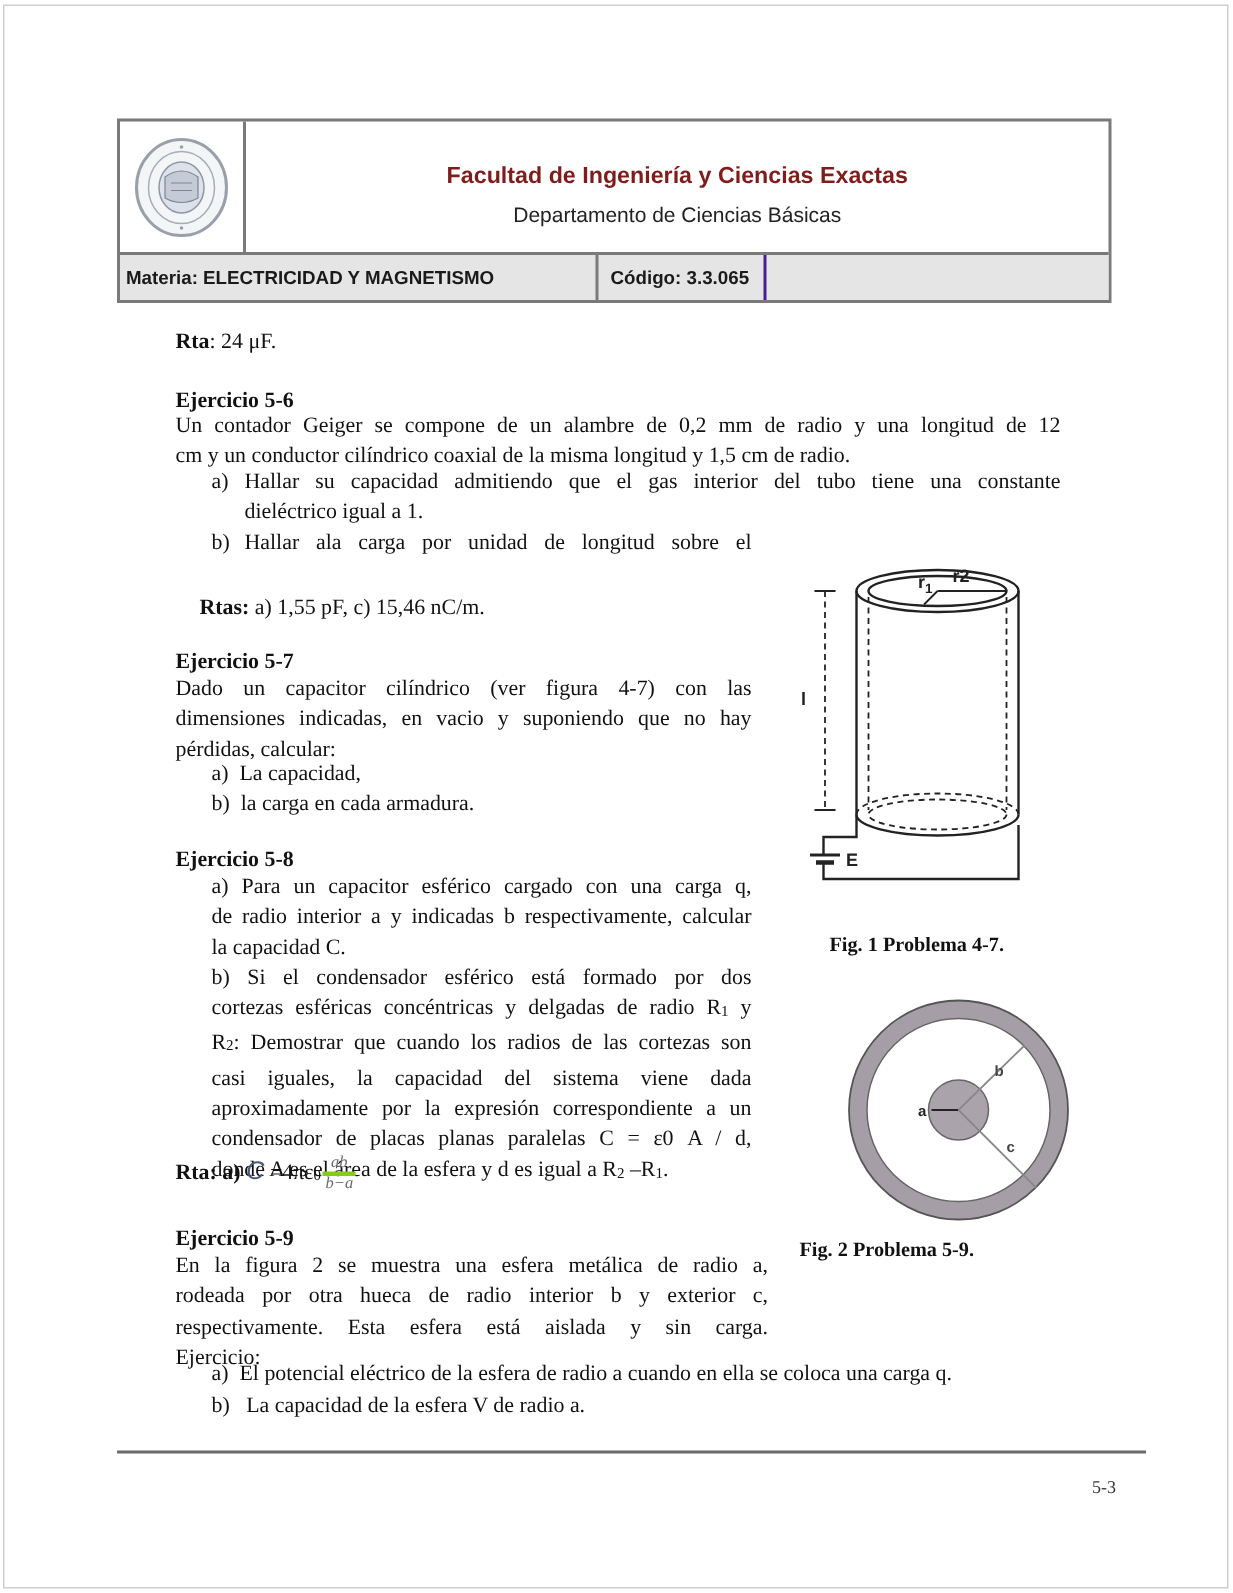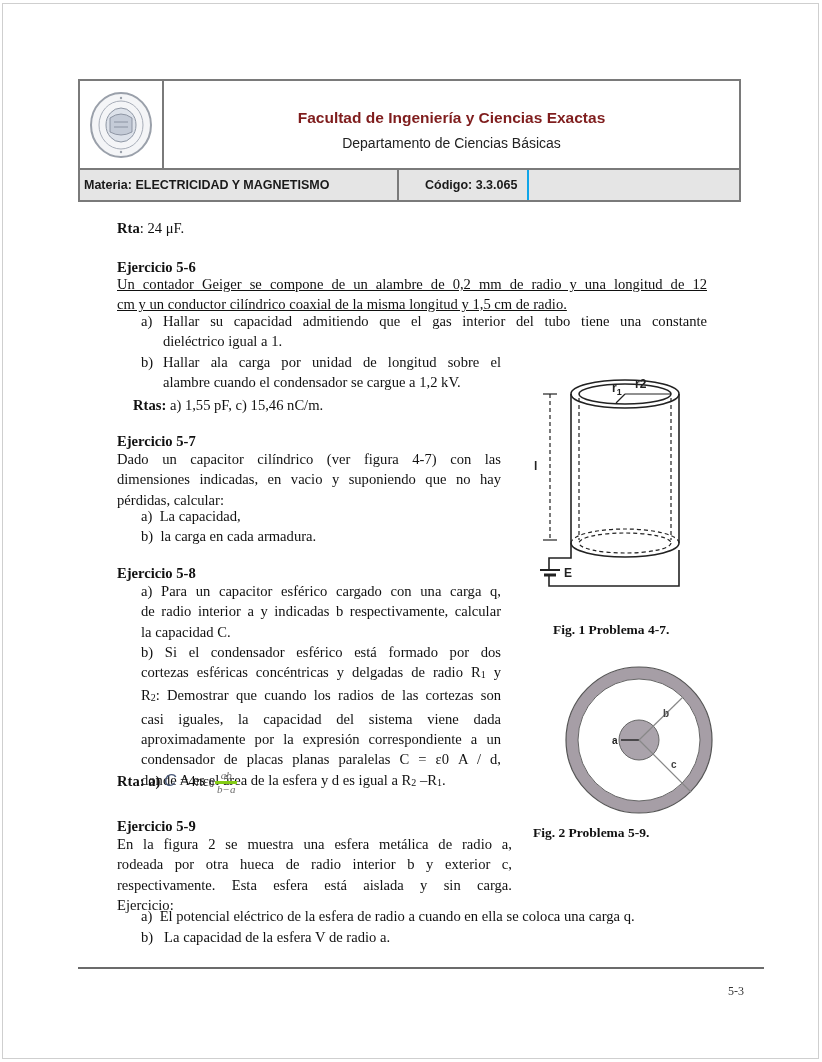--- a/index.html
+++ b/index.html
@@ -9,21 +9,21 @@
   
   .hdr { position:absolute; left:78px; top:79px; width:663px; height:123px; border:2px solid #7a7a7a; box-sizing:border-box; }
   .hdr-top { position:absolute; left:0; top:0; right:0; height:89px; border-bottom:2px solid #7a7a7a; box-sizing:border-box; }
   .logo-cell { position:absolute; left:0; top:0; width:84px; height:87px; border-right:2px solid #7a7a7a; box-sizing:border-box; display:flex; align-items:center; justify-content:center; }
   .title-cell { position:absolute; left:84px; top:0; right:0; height:87px; text-align:center; font-family:"Liberation Sans", sans-serif; }
   .title-main { position:absolute; left:0; right:0; top:28px; font-size:15.5px; font-weight:bold; color:#7f1d1d; }
   .title-sub { position:absolute; left:0; right:0; top:54px; font-size:14px; color:#222; }
   .hdr-bot { position:absolute; left:0; top:89px; right:0; bottom:0; background:#e5e5e5; font-family:"Liberation Sans", sans-serif; font-size:12.5px; font-weight:bold; color:#1a1a1a; }
   .cell { position:absolute; top:0; bottom:0; display:flex; align-items:center; padding-left:4px; box-sizing:border-box; }
   .c1 { left:0; width:319px; border-right:2px solid #7a7a7a; }
-  .c2 { left:321px; width:128px; border-right:2px solid #0ea5e9; padding-left:24px; }
+  .c2 { left:303px; width:128px; border-right:2px solid #4c1d95; padding-left:24px; }
   .c3 { left:447px; right:0; }
 
   
   .txt { position:absolute; font-size:14.6px; line-height:20.3px; }
   .b { font-weight:bold; }
   .line { display:block; white-space:nowrap; }
   .jline { display:block; text-align:justify; text-align-last:justify; }
   .item { position:absolute; font-size:14.6px; line-height:20.3px; }
   .item .lbl { position:absolute; left:0; }
   sub { font-size:10px; vertical-align:-1px; }
@@ -64,36 +64,35 @@
     <div class="cell c2">Código: 3.3.065</div>
     <div class="cell c3"></div>
   </div>
 </div>
 
 <div class="txt" style="left:117px; top:218px;">
   <span class="b">Rta</span><span>: 24 μF.</span>
 </div>
 
 <div class="txt b" style="left:117px; top:257px;">Ejercicio 5-6</div>
-<div class="txt" style="left:117px; top:274px; width:590px;text-decoration:underline;">
+<div class="txt" style="left:117px; top:274px; width:590px;">
   <span class="jline">Un contador Geiger se compone de un alambre de  0,2 mm de radio y una longitud de 12</span>
   <span class="line">cm y un conductor cilíndrico coaxial de la misma longitud y 1,5 cm de radio.</span>
 </div>
 <div class="item" style="left:141px; top:311px; width:566px;">
   <span class="lbl">a)</span>
   <div style="margin-left:22px;">
     <span class="jline">Hallar su capacidad admitiendo que el gas interior del tubo tiene una constante</span>
     <span class="line">dieléctrico igual a 1.</span>
   </div>
 </div>
 <div class="item" style="left:141px; top:352px; width:360px;">
   <span class="lbl">b)</span>
   <div style="margin-left:22px;">
     <span class="jline">Hallar ala carga por unidad de longitud sobre el</span>
-    <span class="line">alambre cuando el condensador se cargue a 1,2 kV.</span>
   </div>
 </div>
 <div class="txt" style="left:133px; top:395px;">
   <span class="b">Rtas:</span><span> a) 1,55 pF, c) 15,46 nC/m.</span>
 </div>
 
 <div class="txt b" style="left:117px; top:431px;">Ejercicio 5-7</div>
 <div class="txt" style="left:117px; top:449px; width:384px;">
   <span class="jline">Dado un capacitor cilíndrico (ver figura 4-7) con las</span>
   <span class="jline">dimensiones indicadas, en vacio y suponiendo que no hay</span>

